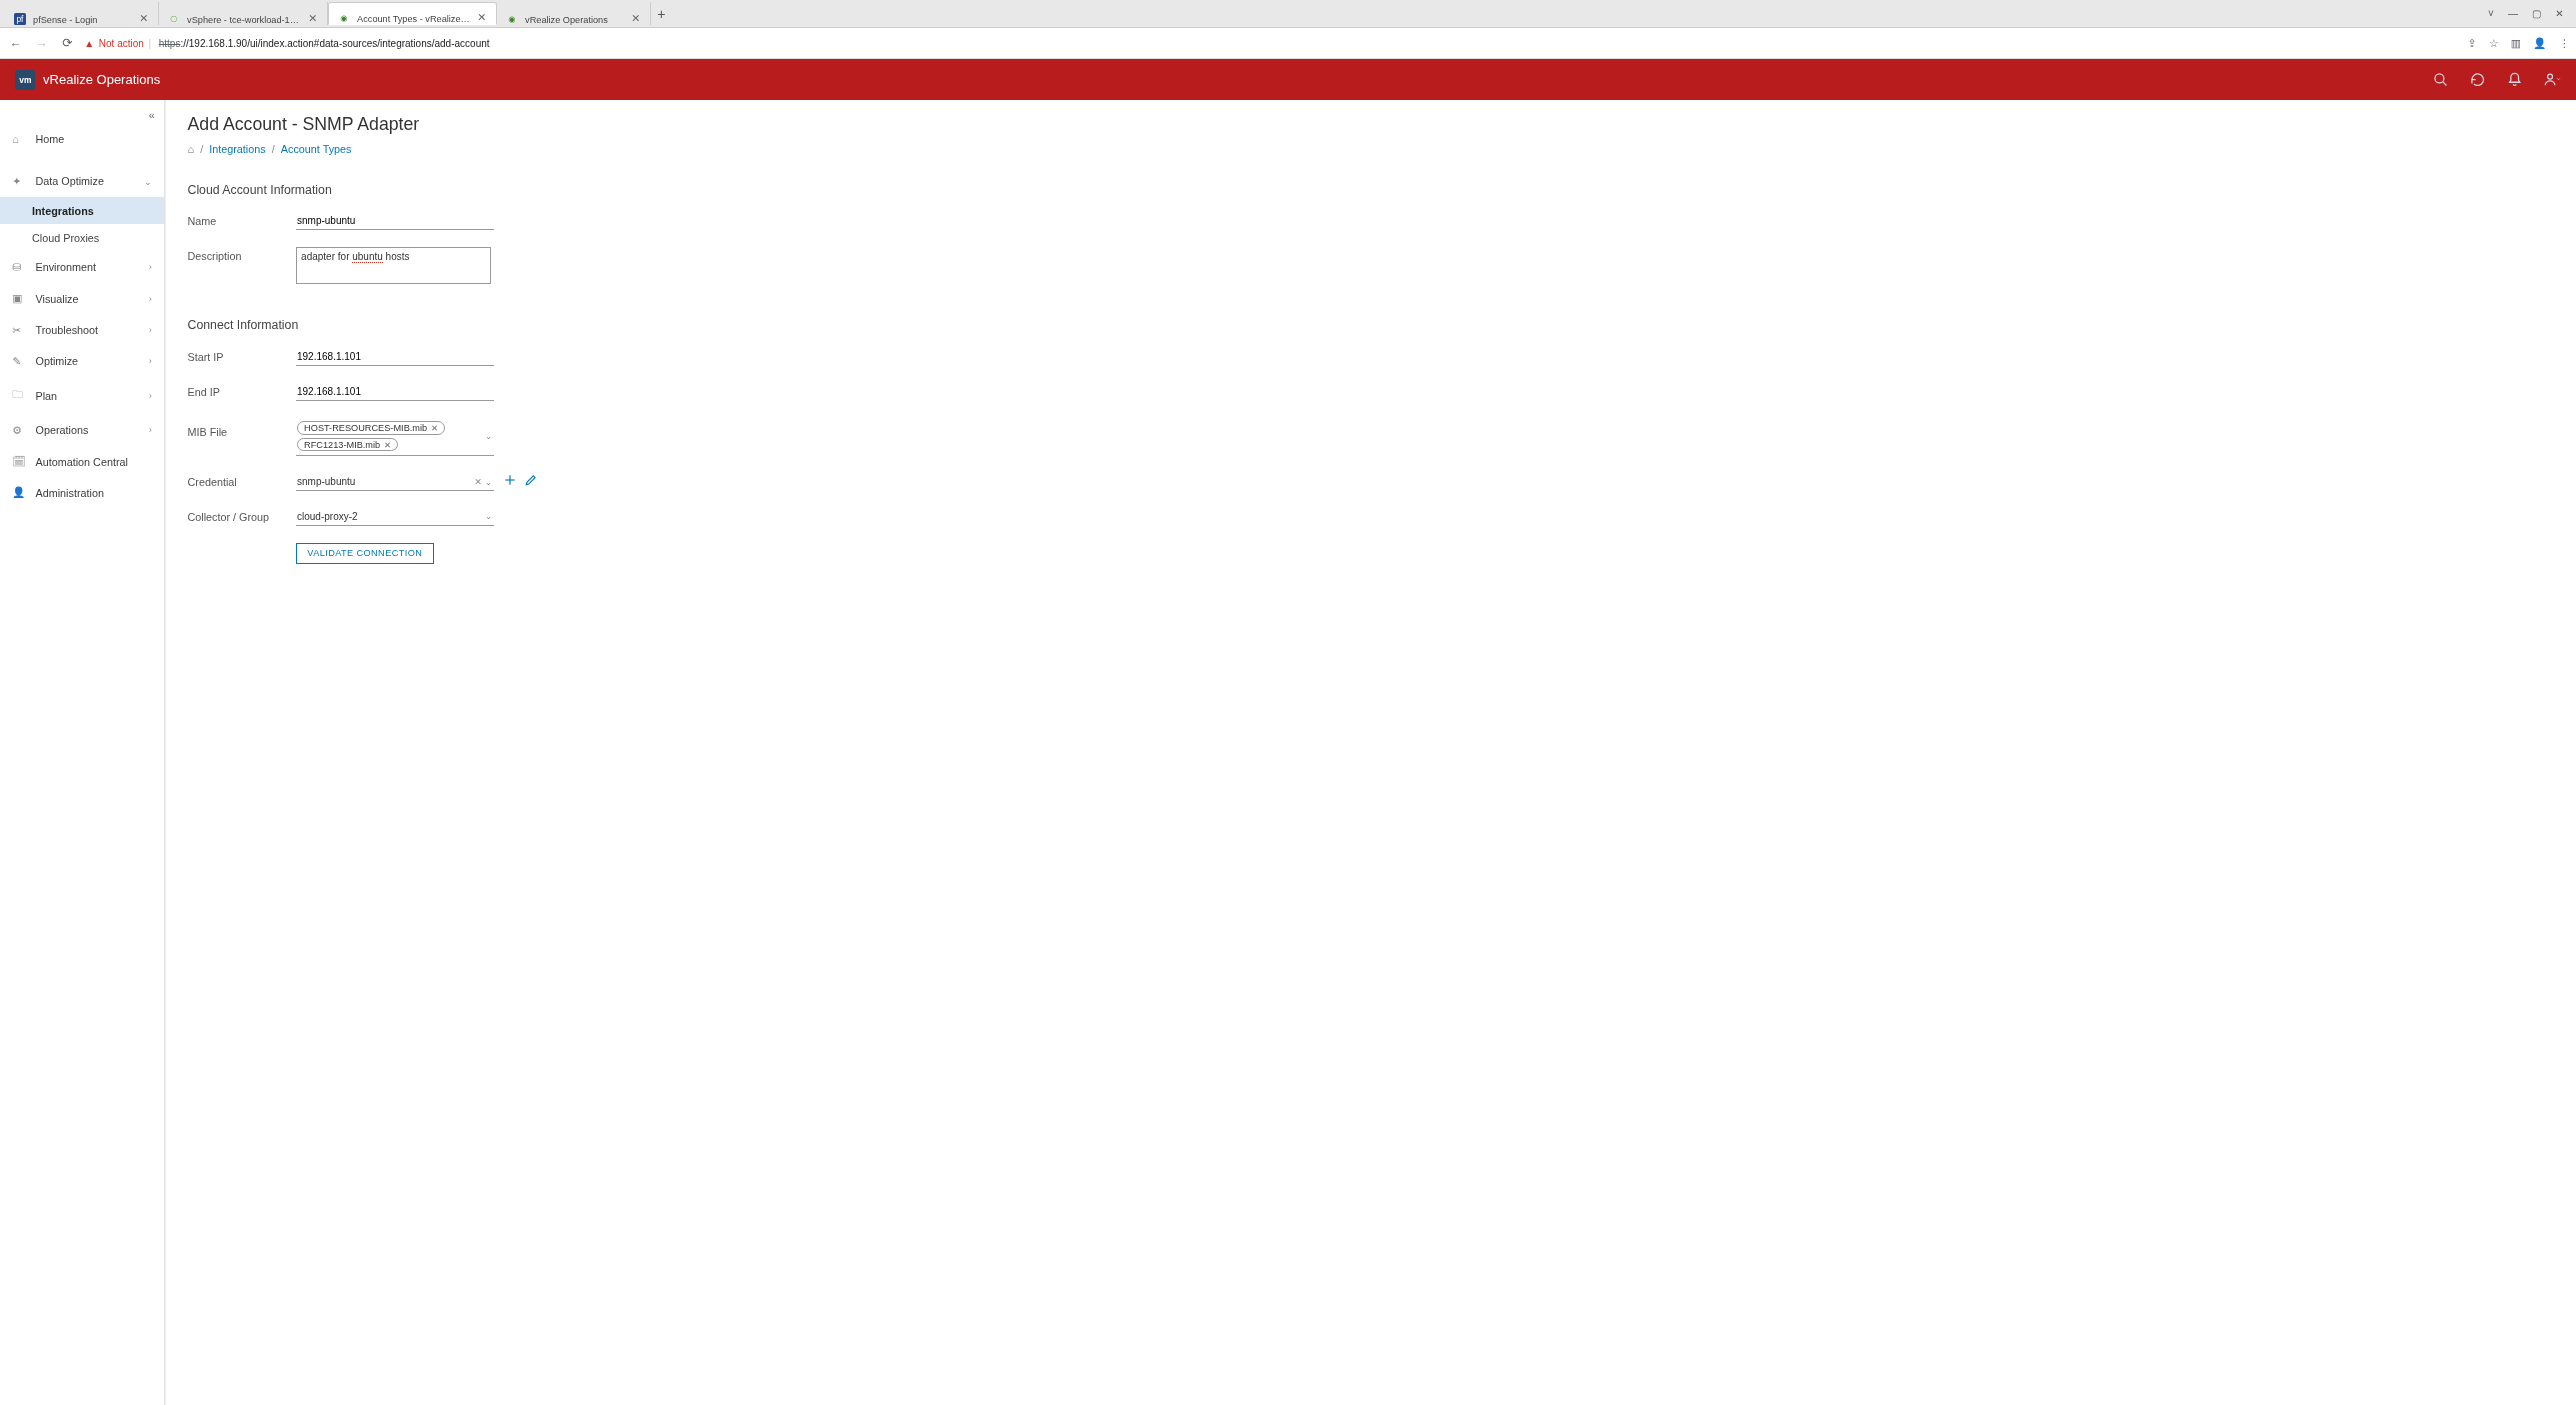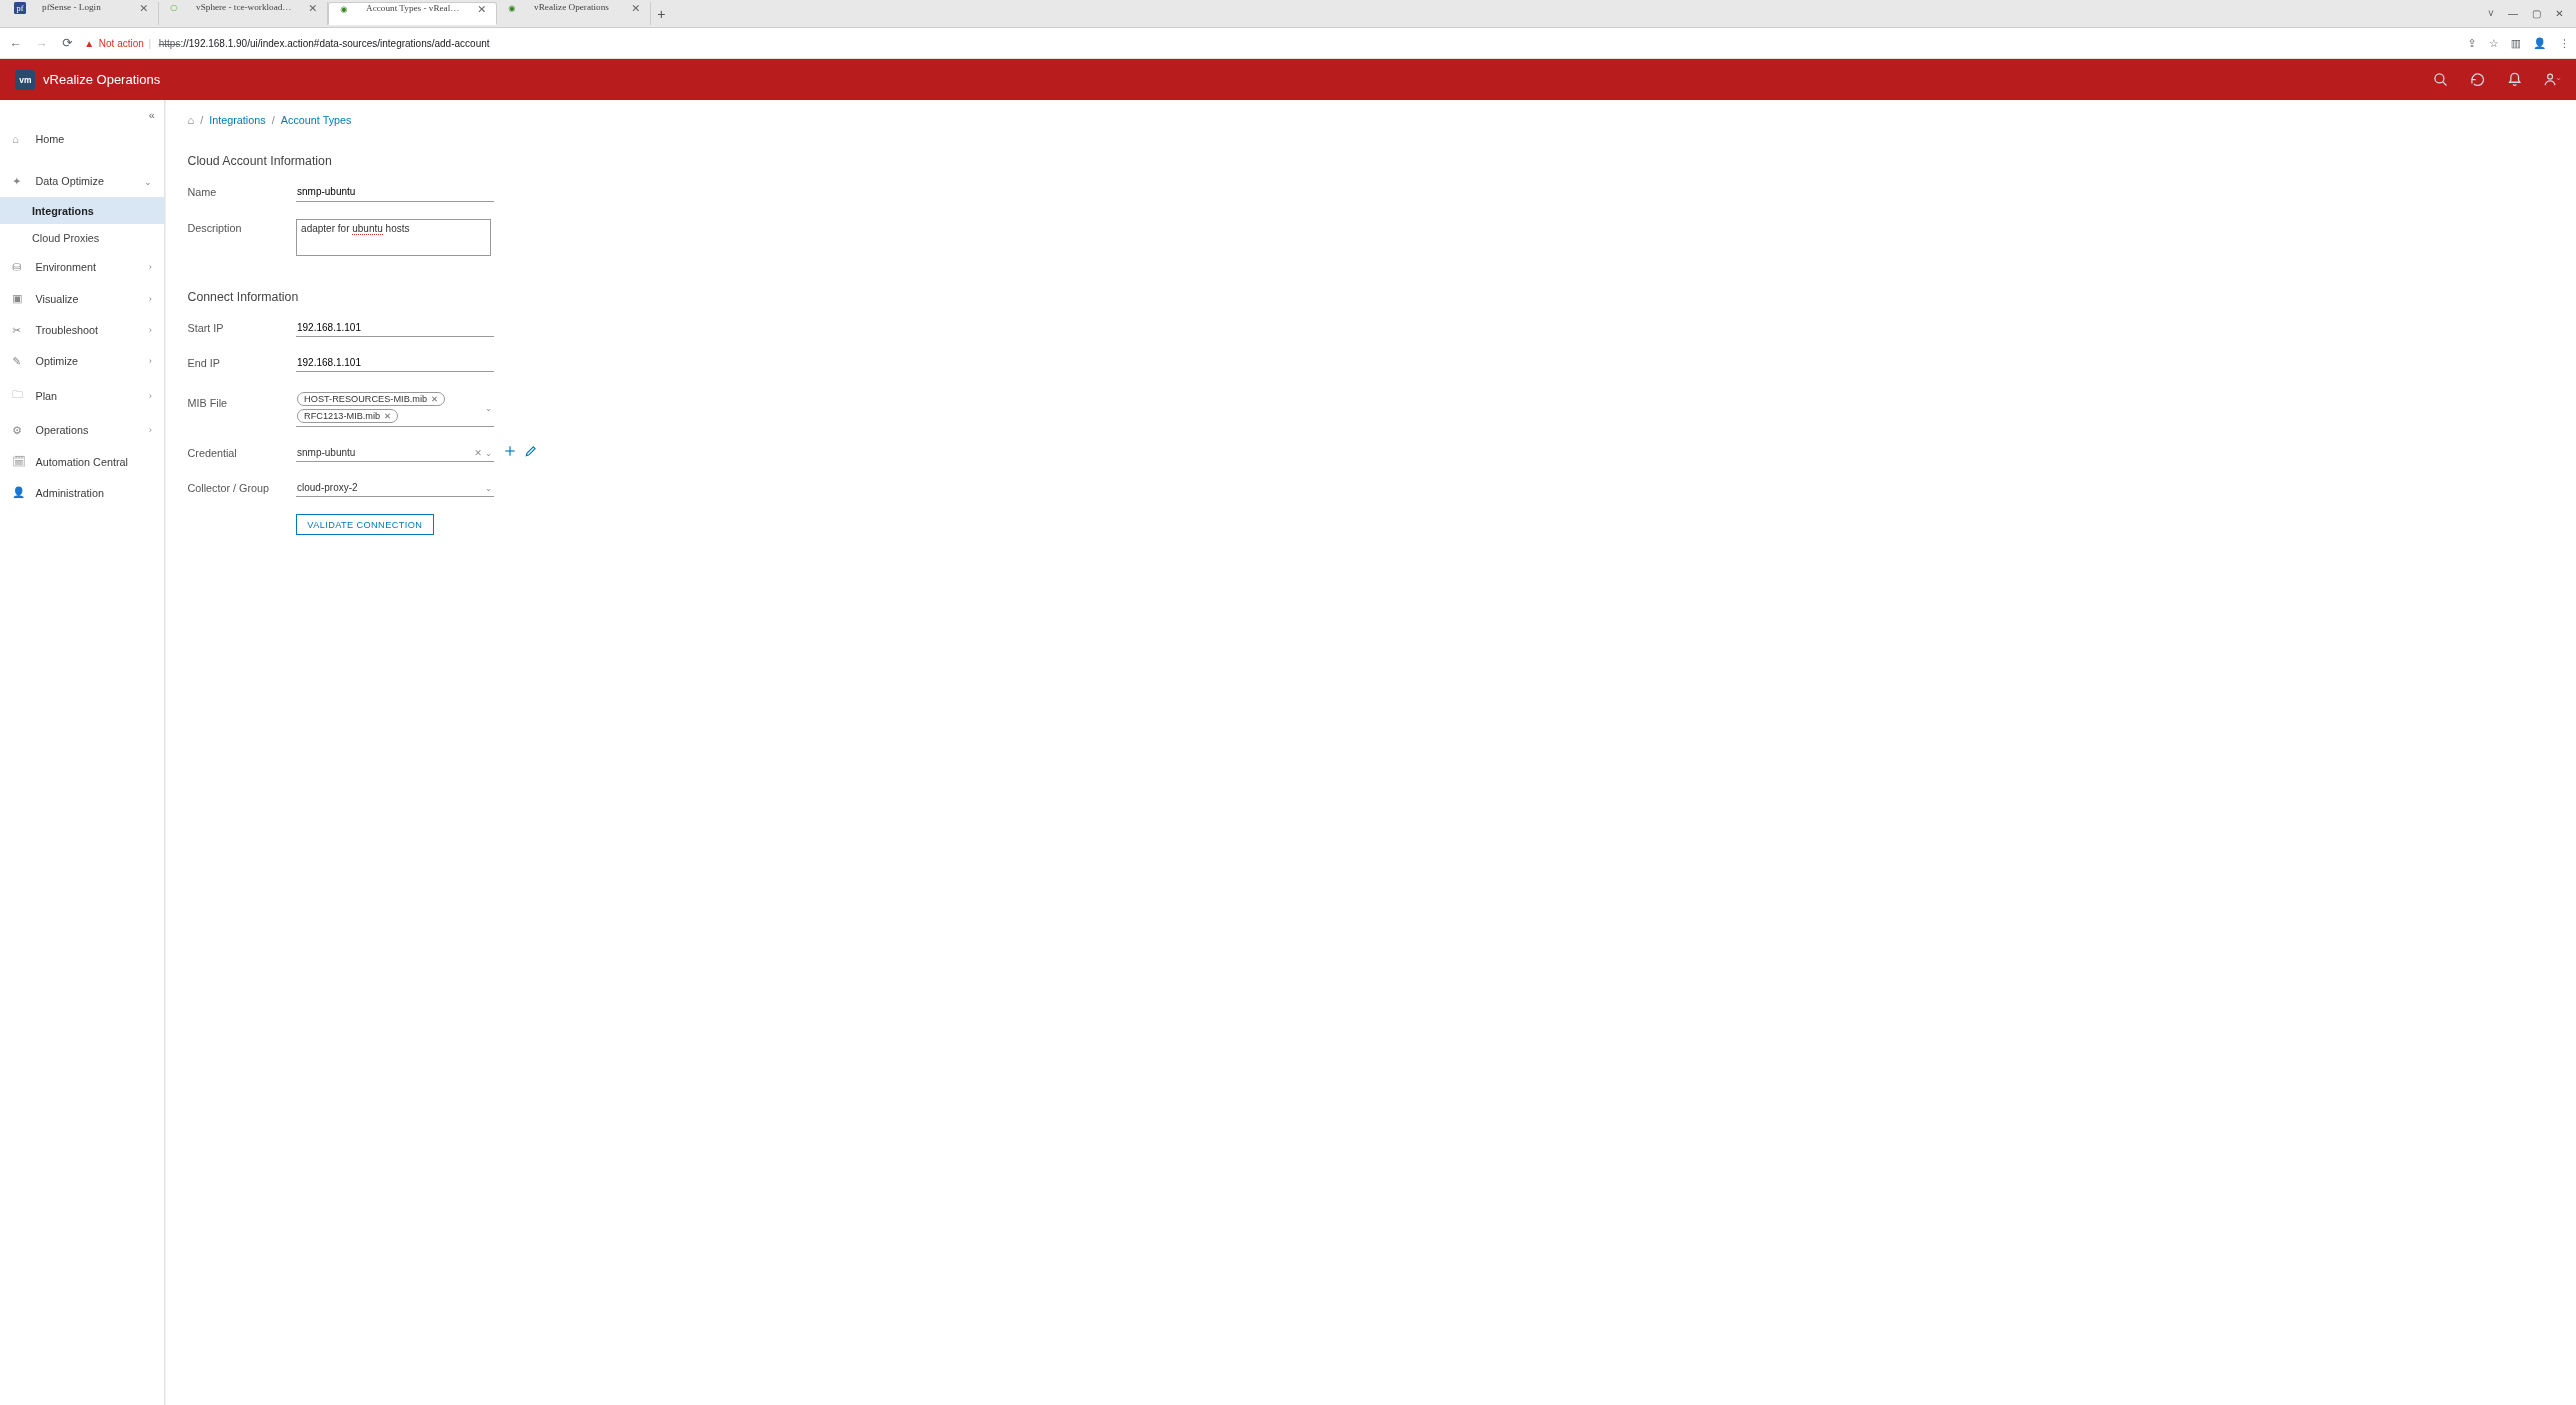--- a/index.html
+++ b/index.html
@@ -1,21 +1,21 @@
 <!DOCTYPE html>
 <html><head>
 <meta charset="utf-8">
 <style>
   * { box-sizing: border-box; margin: 0; padding: 0; }
   html, body { height: 100%; font-family: "Segoe UI", Arial, sans-serif; font-size: 10.8px; color: #333; background: #fff; overflow: hidden; }
 
   
   .chrome { display: flex; flex-direction: column; height: 100%; }
   .tabbar { display: flex; align-items: center; background: #e8e8e8; height: 28px; padding: 0 4.6px; border-bottom: 0.8px solid #ccc; }
-  .tab { display: flex; align-items: flex-start; gap: 16px; padding: 0 9.2px; height: 23px; min-width: 154px; max-width: 169px; border-right: 0.8px solid #ccc; font-size: 9.2px; color: #444; cursor: pointer; font-family: Liberation Serif, serif; }
+  .tab { display: flex; align-items: flex-end; gap: 7px; padding: 0 9.2px; height: 23px; min-width: 154px; max-width: 169px; border-right: 0.8px solid #ccc; font-size: 9.2px; color: #444; cursor: pointer; }
   .tab.active { background: #fff; border-top: 0.8px solid #ccc; border-left: 0.8px solid #ccc; border-right: 0.8px solid #ccc; border-bottom: 0.8px solid #fff; border-radius: 3.1px 3.1px 0 0; }
   .tab .favicon { width: 12.3px; height: 12.3px; display: inline-flex; align-items: center; justify-content: center; font-size: 8.4px; }
   .tab .title { flex: 1; white-space: nowrap; overflow: hidden; text-overflow: ellipsis; }
   .tab .close { color: #666; font-size: 10.8px; }
   .newtab { width: 21.5px; text-align: center; color: #555; font-size: 14px; cursor: pointer; }
   .winctrl { margin-left: auto; display: flex; gap: 14px; padding-right: 7.7px; color: #555; }
   .winctrl span { cursor: pointer; font-size: 10px; }
 
   .addrbar { display: flex; align-items: center; height: 31px; background: #fff; border-bottom: 0.8px solid #ddd; padding: 0 6.1px; gap: 7.7px; }
   .navbtn { width: 18.4px; text-align: center; color: #5f6368; cursor: pointer; font-size: 12.3px; }
@@ -217,20 +217,21 @@
               <span>Automation Central</span>
             </div>
             <div class="nav-item">
               <span class="ico">👤</span>
               <span>Administration</span>
             </div>
           </div>
       </div>
 
       <div class="main">
+        <div class="page-title">Add Account - SNMP Adapter</div>
         <div class="crumbs">
           <span class="home">⌂</span>
           <span class="sep">/</span>
           <a>Integrations</a>
           <span class="sep">/</span>
           <a>Account Types</a>
         </div>
 
         <div class="section-title">Cloud Account Information</div>
 

